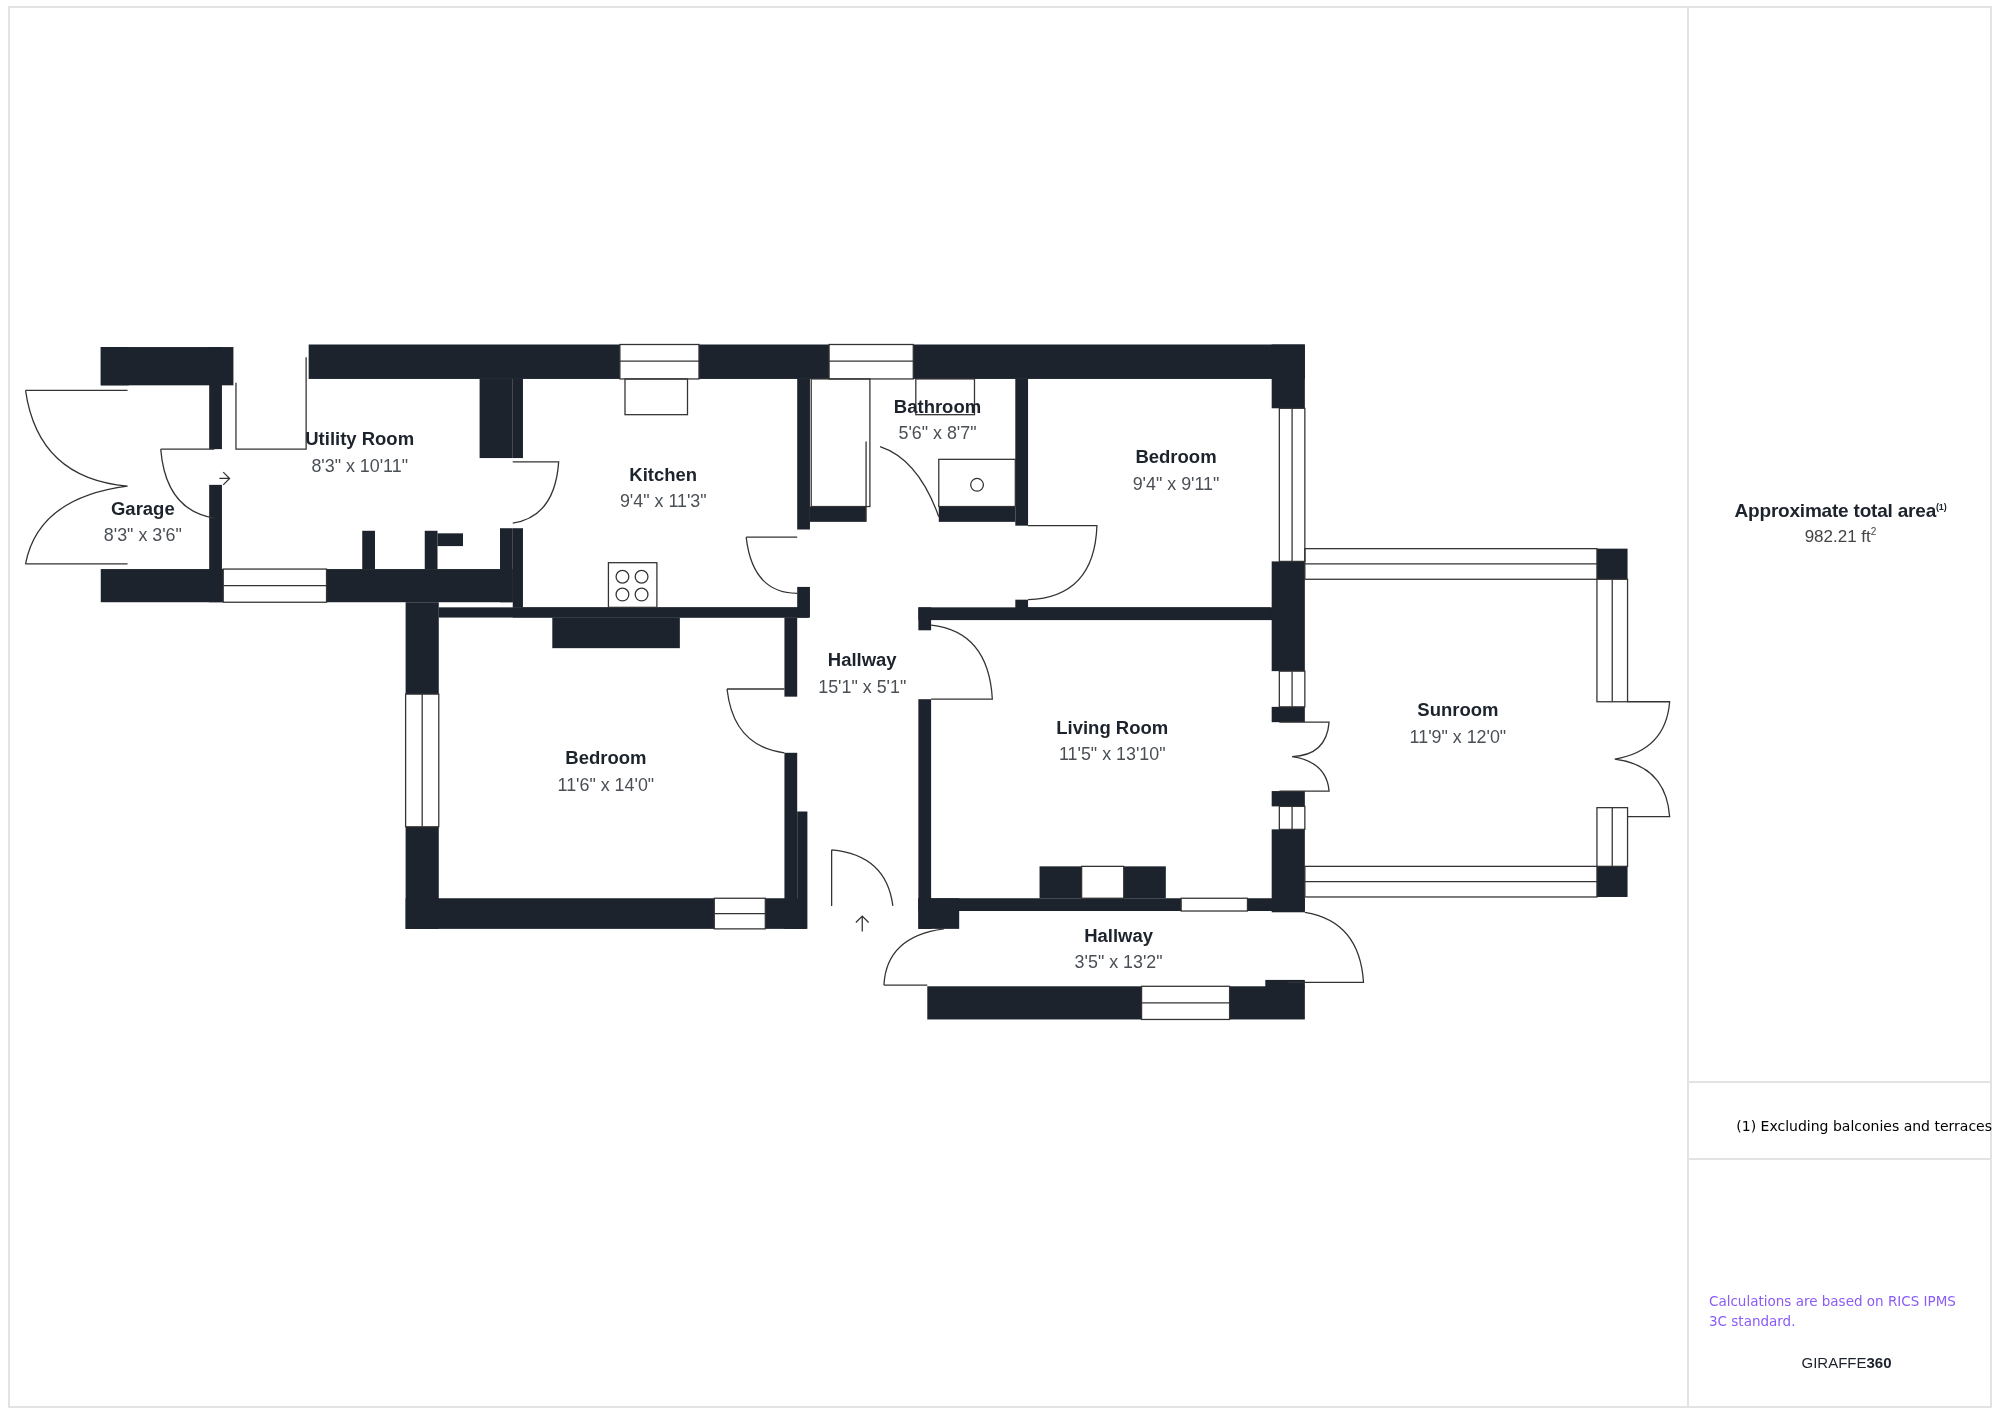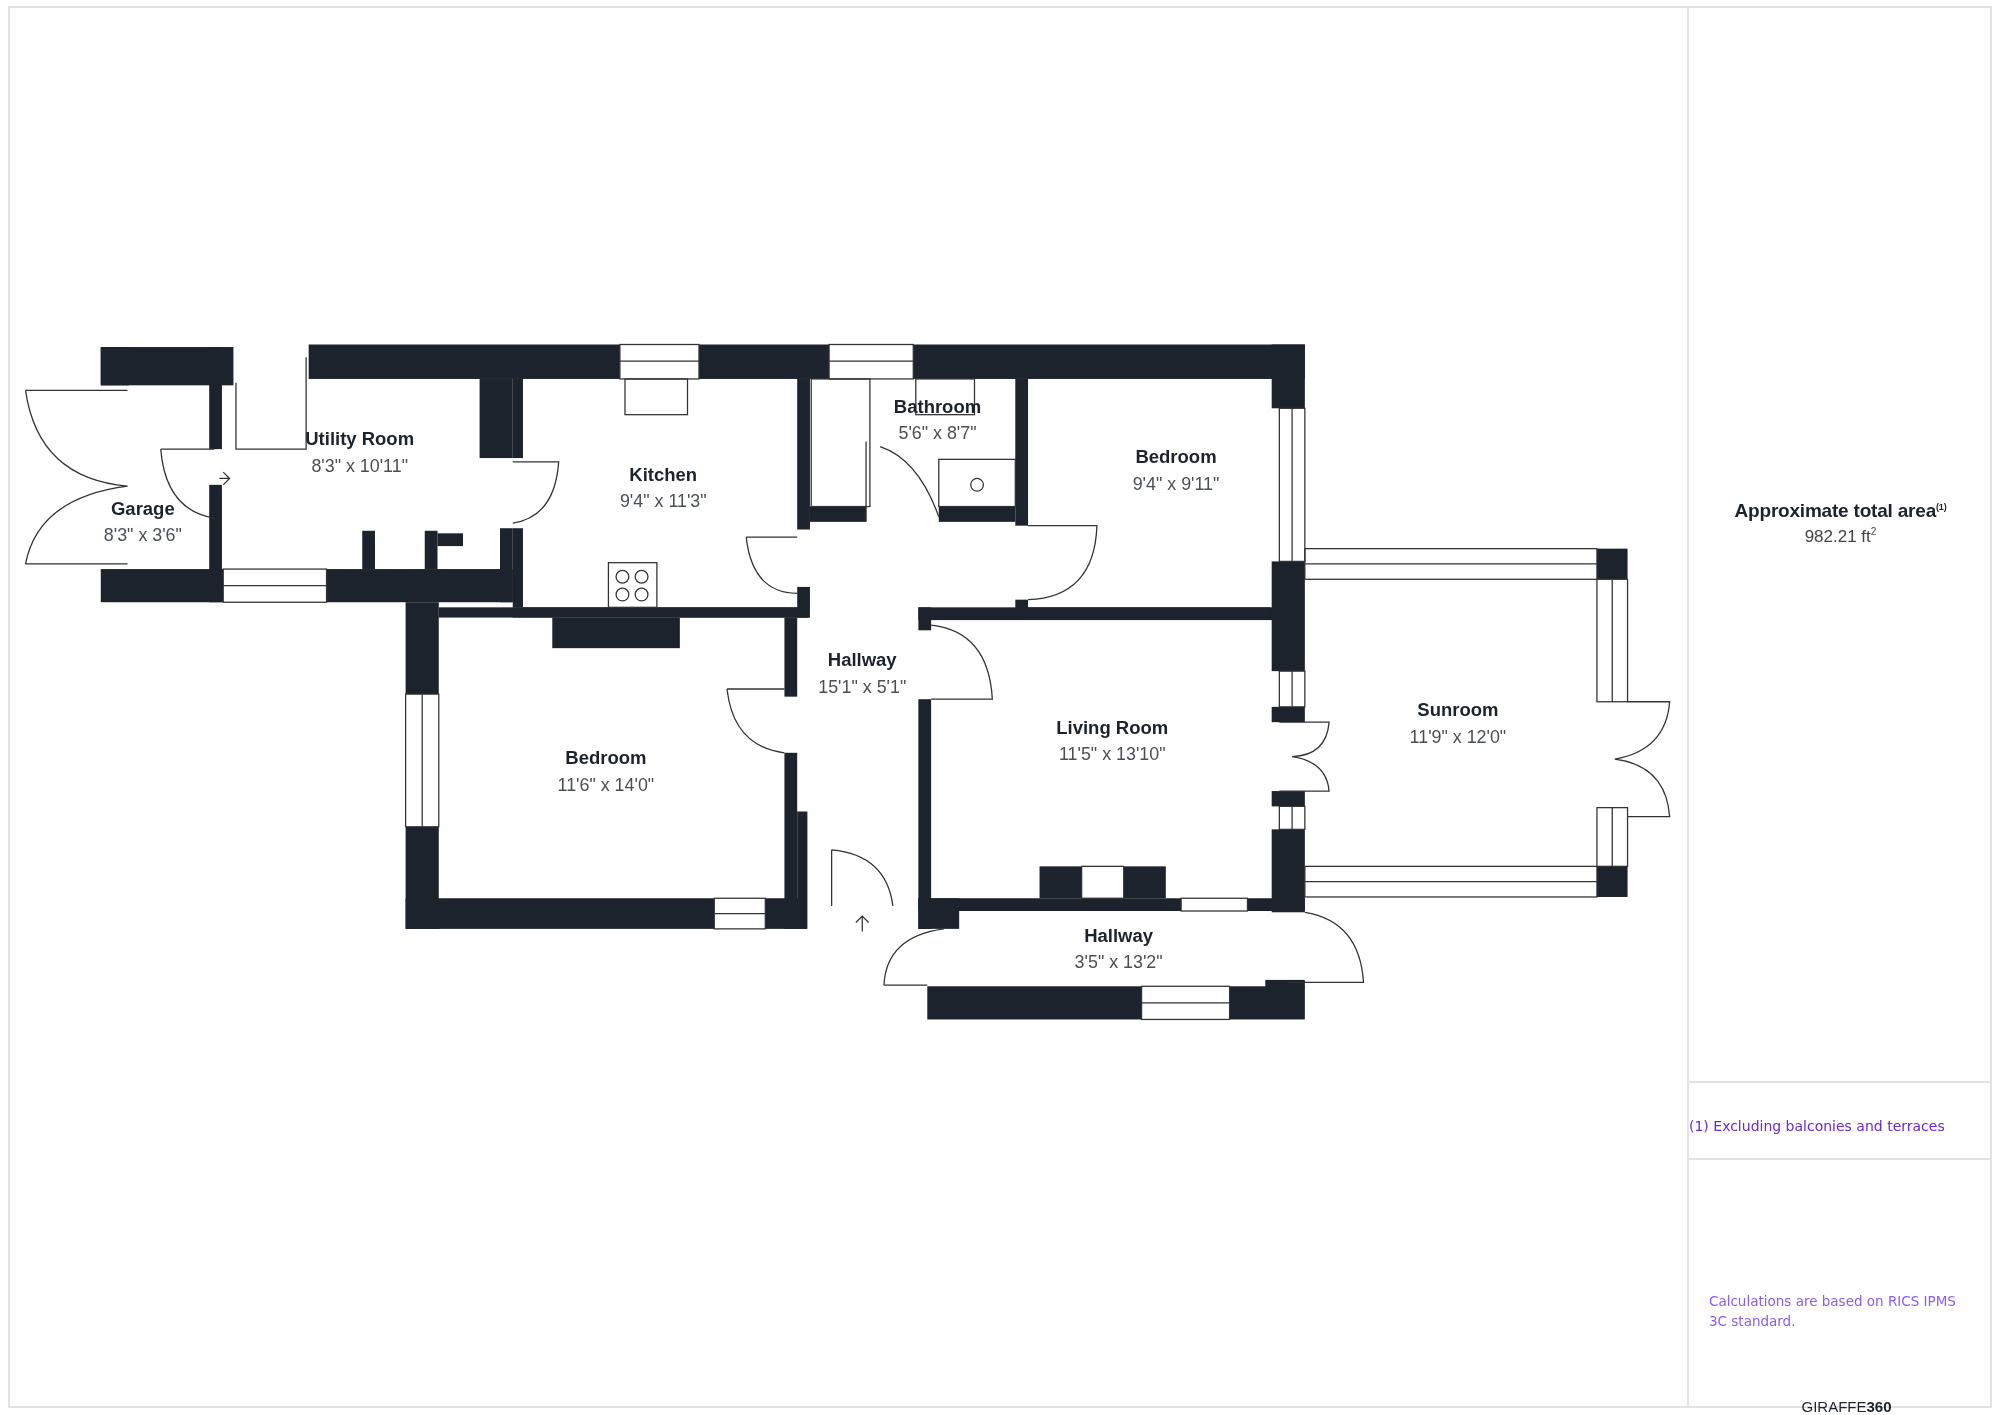--- a/index.html
+++ b/index.html
@@ -6,25 +6,25 @@
   body{width:2000px;height:1415px;position:relative;overflow:hidden;font-family:"Liberation Sans","DejaVu Sans",sans-serif;}
   .frame{position:absolute;left:8px;top:6px;width:1984px;height:1402px;border:2px solid #e3e3e3;box-sizing:border-box;}
   .plan{position:absolute;left:0;top:0;width:2000px;height:1415px;}
   .sidebar{position:absolute;left:1687px;top:6px;width:305px;height:1402px;border-left:2px solid #e3e3e3;box-sizing:border-box;}
   .area-block{position:absolute;left:0;right:0;top:494px;text-align:center;}
   .area-title{font-weight:bold;font-size:19px;color:#1c232c;letter-spacing:-0.2px;}
   .area-title sup{font-size:9px;font-weight:bold;vertical-align:top;position:relative;top:2px;}
   .area-value{font-size:17px;color:#444;margin-top:4px;}
   .area-value sup{font-size:10px;}
   .sep1{position:absolute;left:0;right:0;top:1075px;border-top:2px solid #e3e3e3;}
-  .note{position:absolute;left:0;right:0;top:1112px;text-align:left;font-size:14px;color:#6d28d9;font-family:"DejaVu Sans",sans-serif;}
+  .note{position:absolute;left:0;right:0;top:1112px;text-align:right;font-size:14px;color:#000000;font-family:"DejaVu Sans",sans-serif;}
   .sep2{position:absolute;left:0;right:0;top:1152px;border-top:2px solid #e3e3e3;}
   .disclaimer{position:absolute;left:20px;right:20px;top:1188px;text-align:center;font-size:13.5px;line-height:20px;color:#444;font-family:"DejaVu Sans",sans-serif;}
   .calc{position:absolute;left:20px;right:20px;top:1285px;font-size:13.5px;line-height:20px;color:#8b5cf6;font-family:"DejaVu Sans",sans-serif;}
-  .brand{position:absolute;left:12px;right:0;top:1348px;text-align:center;font-size:15px;color:#1c232c;margin-top:44px;}
+  .brand{position:absolute;left:12px;right:0;top:1348px;text-align:center;font-size:15px;color:#1c232c;}
   .brand b{font-weight:bold;}
   .rname{font-family:"Liberation Sans",sans-serif;font-weight:bold;fill:#1c232c;font-size:14.5px;}
   .rdim{font-family:"Liberation Sans",sans-serif;fill:#4a4f55;font-size:14px;}
 </style>
 </head>
 <body>
 
 <div class="frame"></div>
 
 <svg class="plan" viewBox="0 0 1568 1109" preserveAspectRatio="none" xmlns="http://www.w3.org/2000/svg">

